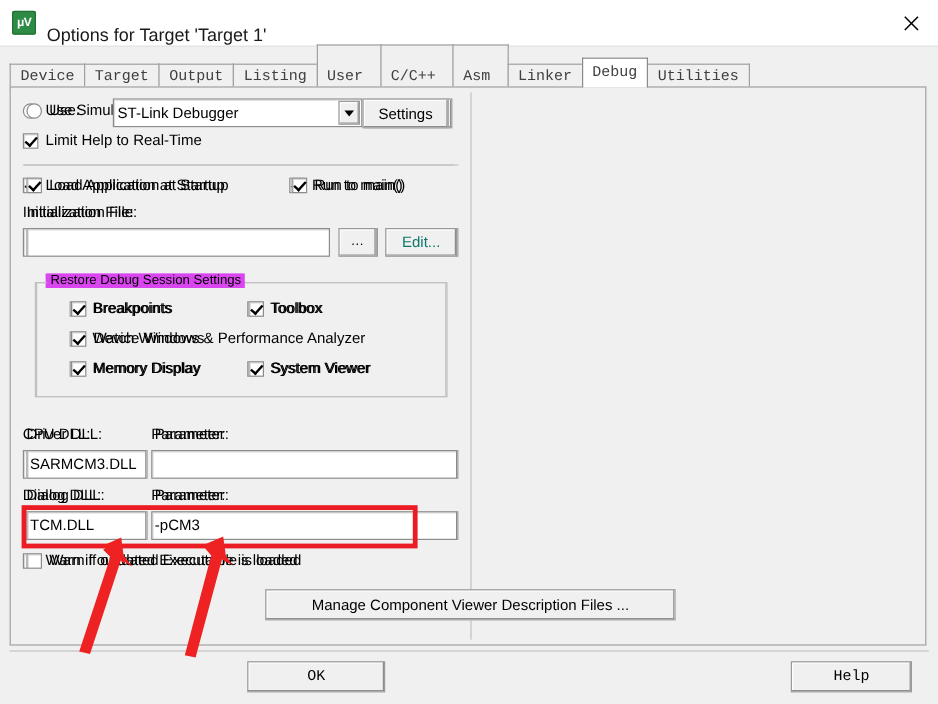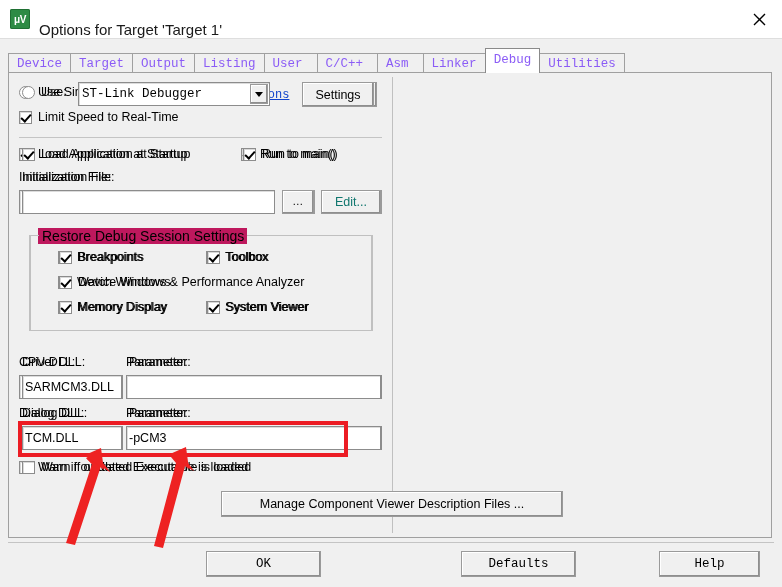--- a/index.html
+++ b/index.html
@@ -76,33 +76,33 @@
   }
   .tab {
     height: 21px;
     line-height: 21px;
     padding: 0 8px;
     background: #f0f0f0;
     border: 1px solid #a0a0a0;
     border-bottom: none;
     margin-right: -1px;
     white-space: nowrap;
-    color: #8b5cf6;
+    color: #404040;
     position: relative;
     top: 2px;
   }
   .tab.active {
     background: #ffffff;
     height: 24px;
     line-height: 23px;
     top: 0;
     z-index: 3;
     border-color: #8a8a8a;
   }
-  .tab.wide { padding: 0 14px 0 8px; }
+  .tab.wide { padding: 16px 14px 0 8px; }
 
   
   .client {
     position: absolute;
     left: 8px;
     top: 72px;
     width: 764px;
     height: 466px;
     background: #f0f0f0;
     border: 1px solid #a0a0a0;
@@ -255,23 +255,23 @@
   }
 
   .group {
     position: absolute;
     border: 1px solid #c0c0c0;
     box-sizing: border-box;
   }
   .group-title {
     position: absolute;
     top: -8px; left: 8px;
-    background: #be185d;
+    background: #d946ef;
     padding: 0 3px;
-    font-size: 14px;
+    font-size: 11px;
     color: #000;
   }
 
   .lbl {
     position: absolute;
     font-size: 12.5px;
     white-space: nowrap;
   }
 
   
@@ -339,21 +339,21 @@
       <span class="radio checked"></span>
       <span>Use Simulator</span>
     </label>
 
     <div class="link" style="position:absolute; left:158px; top:15px;">with restrictions</div>
 
     <div class="btn" style="position:absolute; left:296px; top:9px; width:72px; height:25px;">Settings</div>
 
     <label class="cb" style="position:absolute; left:10px; top:37px;">
       <span class="box checked"></span>
-      <span>Limit Speed to Real-Time</span>
+      <span>Limit Help to Real-Time</span>
     </label>
 
     <div class="sep" style="left:10px; right:10px; top:64px;"></div>
 
     <label class="cb" style="position:absolute; left:10px; top:74px;">
       <span class="box checked"></span>
       <span>Load Application at Startup</span>
     </label>
 
     <label class="cb" style="position:absolute; left:232px; top:74px;">
@@ -412,21 +412,21 @@
     </label>
   </div>
 
   <div class="pane pane-right">
 
     <label class="rb" style="position:absolute; left:12px; top:12px;">
       <span class="radio"></span>
       <span>Use:</span>
     </label>
 
-    <div class="combo" style="position:absolute; left:68px; top:9px; width:192px; height:24px;font-family:Liberation Mono, monospace;">
+    <div class="combo" style="position:absolute; left:84px; top:9px; width:208px; height:24px;">
       <span>ST-Link Debugger</span>
       <span class="arrowbox">
           <span class="caret"></span>
         </span>
     </div>
 
     <div class="btn" style="position:absolute; left:292px; top:9px; width:72px; height:25px;">Settings</div>
 
     <div class="sep" style="left:10px; right:12px; top:64px;"></div>
 
@@ -490,21 +490,20 @@
       <span>Warn if outdated Executable is loaded</span>
     </label>
   </div>
 
   <div class="btn" style="position:absolute; left:212px; top:418px; width:342px; height:26px;">Manage Component Viewer Description Files ...</div>
 </div>
 
 <div class="bottom-sep"></div>
 <div class="bottom-bar">
   <div class="btn mono" style="left:206px; top:2px; width:115px;">OK</div>
-  <div class="btn mono" style="left:461px; top:2px; width:115px;">Defaults</div>
   <div class="btn mono" style="left:659px; top:2px; width:101px;">Help</div>
 </div>
 
 <div class="redrect" style="left:18px; top:421px; width:330px; height:36px;"></div>
 
 <svg class="arrows">
   <g fill="#ee2222">
     <path d="M 75,545 L 101,466 L 110,472 L 95,453 L 86,458 L 92,464 L 66,543 Z"></path>
     <path d="M 101,466 L 86,458 L 92,464 L 95,453 L 110,472 Z"></path>
   </g>

